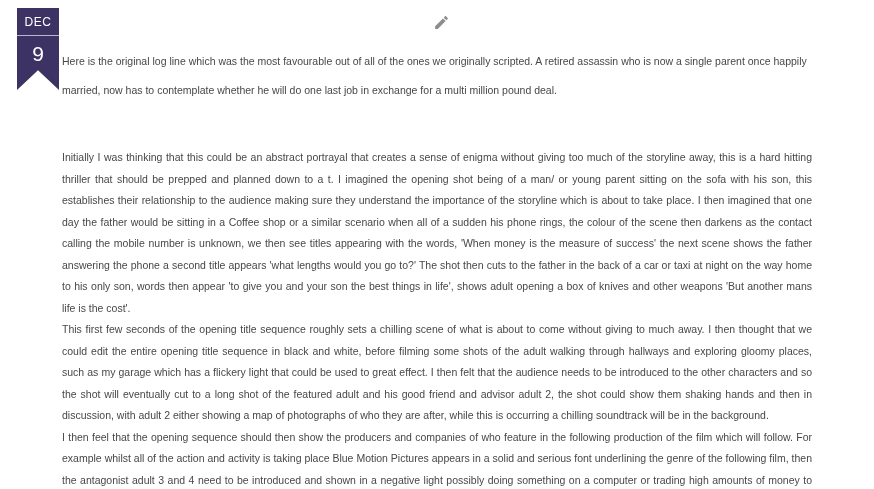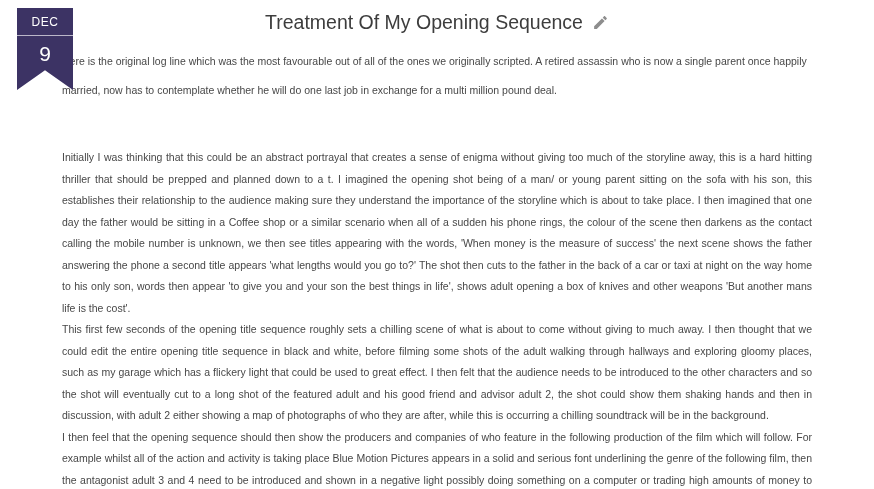--- a/index.html
+++ b/index.html
@@ -6,21 +6,21 @@
   html,body { width:874px; height:489px; }
   body {
     background:#ffffff;
     font-family:"Liberation Sans", sans-serif;
     position:relative;
     overflow:hidden;
   }
   .date-badge {
     position:absolute;
     left:17px; top:8px;
-    width:56px; height:82px;
+    width:42px; height:82px;
     background:#3c3364;
     color:#ffffff;
     text-align:center;
     clip-path:polygon(0 0,100% 0,100% 100%,50% 76%,0 100%);
   }
   .badge-month {
     font-size:12px;
     letter-spacing:0.5px;
     padding:7px 0 6px 0;
     border-bottom:1px solid rgba(255,255,255,0.65);
@@ -58,21 +58,21 @@
 </style>
 </head>
 <body>
 
 <div class="date-badge">
   <div class="badge-month">DEC</div>
   <div class="badge-day">9</div>
 </div>
 
 <h1 class="title-row">
-  <span>Treatment Of My Opening Sequence</span><span class="edit-icon"><svg viewBox="0 0 24 24" aria-hidden="true">
+  <span class="edit-icon"><svg viewBox="0 0 24 24" aria-hidden="true">
         <path fill="#8d8d8d" d="M3 17.25V21h3.75L17.81 9.94l-3.75-3.75L3 17.25zM20.71 7.04c.39-.39.39-1.02 0-1.41l-2.34-2.34c-.39-.39-1.02-.39-1.41 0l-1.83 1.83 3.75 3.75 1.83-1.83z"></path>
       </svg></span>
 </h1>
 
 <div class="content">
   <p class="intro">Here is the original log line which was the most favourable out of all of the ones we originally scripted. A retired assassin who is now a single parent once happily married, now has to contemplate whether he will do one last job in exchange for a multi million pound deal.</p>
   <p>Initially I was thinking that this could be an abstract portrayal that creates a sense of enigma without giving too much of the storyline away, this is a hard hitting thriller that should be prepped and planned down to a t. I imagined the opening shot being of a man/ or young parent sitting on the sofa with his son, this establishes their relationship to the audience making sure they understand the importance of the storyline which is about to take place. I then imagined that one day the father would be sitting in a Coffee shop or a similar scenario when all of a sudden his phone rings, the colour of the scene then darkens as the contact calling the mobile number is unknown, we then see titles appearing with the words, 'When money is the measure of success' the next scene shows the father answering the phone a second title appears 'what lengths would you go to?' The shot then cuts to the father in the back of a car or taxi at night on the way home to his only son, words then appear 'to give you and your son the best things in life', shows adult opening a box of knives and other weapons 'But another mans life is the cost'.</p>
   <p>This first few seconds of the opening title sequence roughly sets a chilling scene of what is about to come without giving to much away. I then thought that we could edit the entire opening title sequence in black and white, before filming some shots of the adult walking through hallways and exploring gloomy places, such as my garage which has a flickery light that could be used to great effect. I then felt that the audience needs to be introduced to the other characters and so the shot will eventually cut to a long shot of the featured adult and his good friend and advisor adult 2, the shot could show them shaking hands and then in discussion, with adult 2 either showing a map of photographs of who they are after, while this is occurring a chilling soundtrack will be in the background.</p>
   <p>I then feel that the opening sequence should then show the producers and companies of who feature in the following production of the film which will follow. For example whilst all of the action and activity is taking place Blue Motion Pictures appears in a solid and serious font underlining the genre of the following film, then the antagonist adult 3 and 4 need to be introduced and shown in a negative light possibly doing something on a computer or trading high amounts of money to someone, shown just by using a briefcase easily acquired yet effective as a prop itself. All of these elements will be refined however in the final design, I just felt I needed to explain all of my ideas in a complex format.</p>
 </div>

